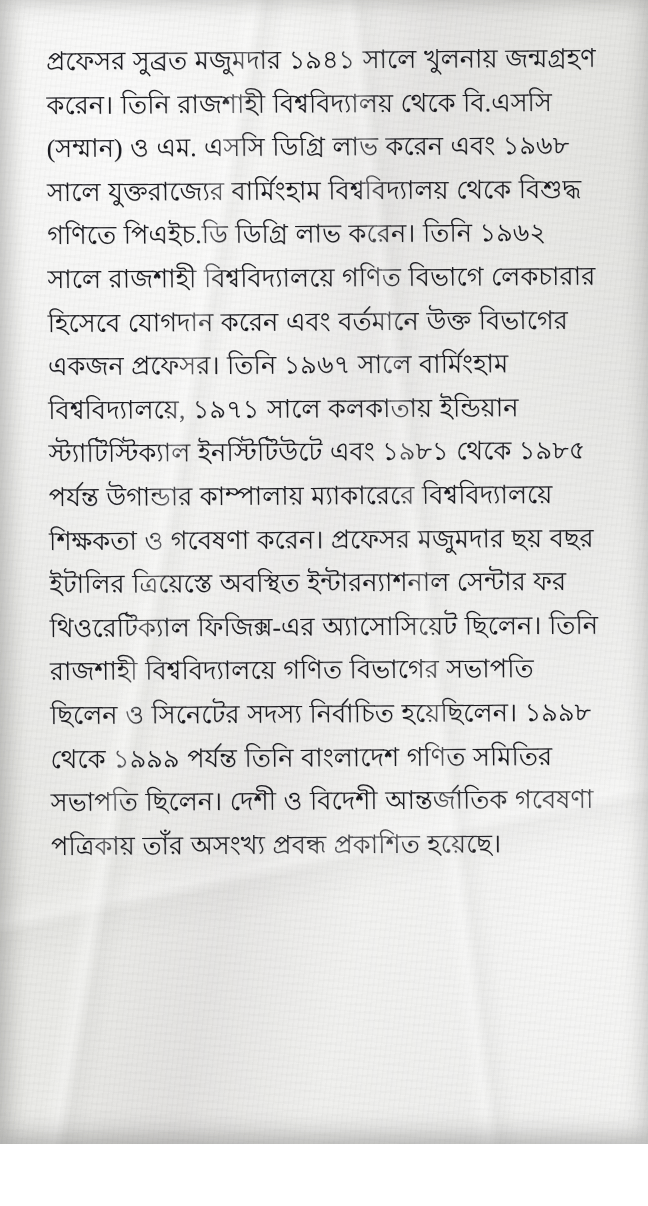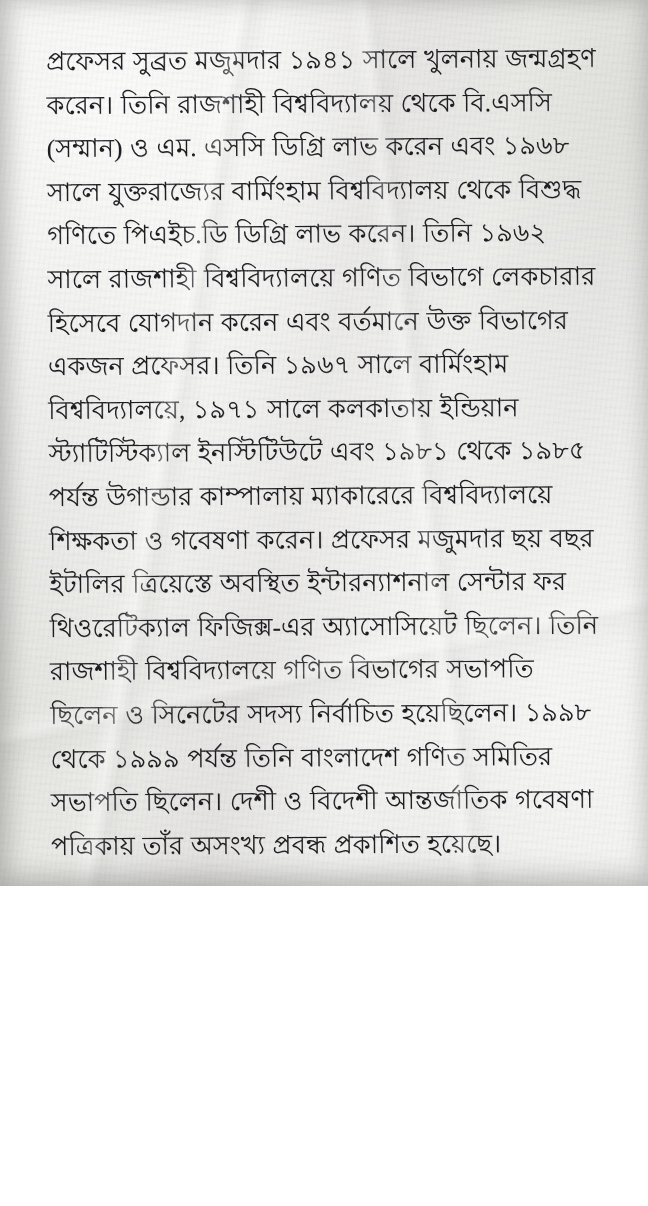--- a/index.html
+++ b/index.html
@@ -3,21 +3,21 @@
 <meta charset="utf-8">
 <style>
   html, body {
     margin: 0;
     padding: 0;
     background: #ffffff;
   }
   .page {
     position: relative;
     width: 648px;
-    height: 886px;
+    height: 1144px;
     overflow: hidden;
     background:
       radial-gradient(ellipse at 18% 12%, rgba(255,255,255,0.85) 0%, rgba(226,226,224,0) 55%),
       radial-gradient(ellipse at 85% 80%, rgba(255,255,255,0.7) 0%, rgba(226,226,224,0) 60%),
       linear-gradient(103deg, #e9e9e6 0%, #e2e2df 18%, #ebebe8 33%, #dedddb 48%, #e8e8e5 63%, #dfdfdc 78%, #e9e9e6 100%);
   }
   
   .grain {
     position: absolute;
     inset: 0;

